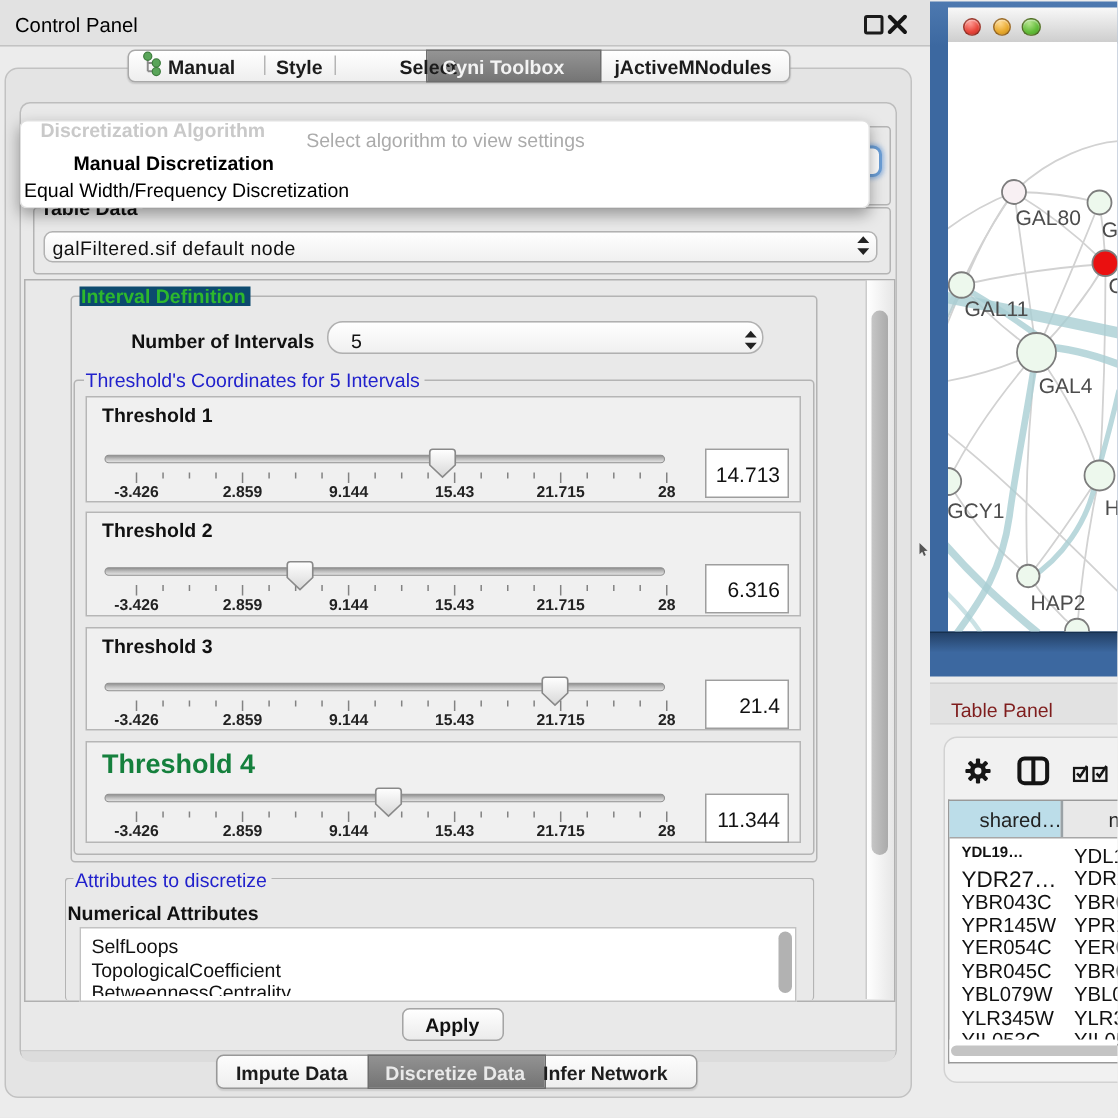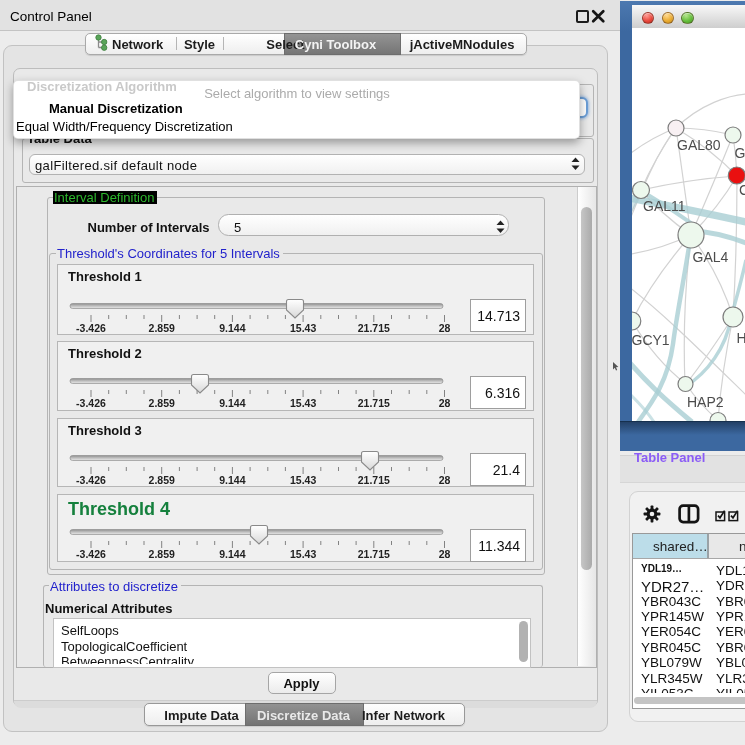--- a/index.html
+++ b/index.html
@@ -19,21 +19,21 @@
 <div class="a" style="left:85px;top:33px;width:440px;height:20px;background:linear-gradient(#ffffff,#eeeeee);border:1px solid #a9a9a9;border-radius:5px;box-shadow:0 1px 1px rgba(0,0,0,0.12);"></div>
 <div class="a" style="left:284px;top:33px;width:115px;height:20px;background:linear-gradient(#949494,#757575);border:1px solid #6d6d6d;"></div>
 <div class="a" style="left:176px;top:37px;width:1px;height:13px;background:#b5b5b5;"></div>
 <div class="a" style="left:223px;top:37px;width:1px;height:13px;background:#b5b5b5;"></div>
 <svg class="a" style="left:93px;top:34px;" width="17" height="18">
 <path d="M5.5,3.5 L5.5,13.5 M5.5,8 L11,8 M5.5,13.5 L11,13.5" stroke="#8b8b8b" stroke-width="1.3" fill="none"></path>
 <circle cx="5.5" cy="3.5" r="2.7" fill="#59a559" stroke="#3e7c3e" stroke-width="0.8"></circle>
 <circle cx="11.2" cy="8" r="2.7" fill="#59a559" stroke="#3e7c3e" stroke-width="0.8"></circle>
 <circle cx="11.2" cy="13.7" r="2.7" fill="#59a559" stroke="#3e7c3e" stroke-width="0.8"></circle>
   </svg>
-<div class="t" style="left:112px;top:38px;font-size:13px;font-weight:bold;color:#1c1c1c;">Network</div>
+<div class="t" style="left:112px;top:38px;font-size:13px;font-weight:bold;color:#1c1c1c;">Manual</div>
 <div class="t" style="left:176px;width:47px;text-align:center;top:38px;font-size:13px;font-weight:bold;color:#1c1c1c;">Style</div>
 <div class="t" style="left:223px;width:61px;text-align:center;top:38px;font-size:13px;font-weight:bold;color:#1c1c1c;padding-left:32px;">Select</div>
 <div class="t" style="left:284px;width:103px;text-align:center;top:38px;font-size:13px;font-weight:bold;color:#f3f3f3;">Cyni Toolbox</div>
 <div class="t" style="left:399px;width:126px;text-align:center;top:38px;font-size:13px;font-weight:bold;color:#1c1c1c;">jActiveMNodules</div>
 <div class="a" style="left:22px;top:84px;width:570px;height:51px;border:1px solid #b4b4b4;border-radius:3px;"></div>
 <div class="a" style="left:556px;top:97px;width:28px;height:17px;background:#fff;border:2px solid #6b9ed6;border-radius:6px;box-shadow:0 0 3px 1px rgba(110,160,220,0.65);"></div>
 <div class="a" style="left:13px;top:80px;width:565px;height:57px;background:#ffffff;border-radius:5px;box-shadow:0 4px 10px rgba(0,0,0,0.35);border:1px solid rgba(0,0,0,0.12);z-index:6;"></div>
 <div class="t" style="left:27px;top:80px;font-size:13px;font-weight:bold;color:#c9c9c9;z-index:7;">Discretization Algorithm</div>
 <div class="t" style="left:26px;width:542px;text-align:center;top:87px;font-size:13px;font-weight:normal;color:#ababab;z-index:7;">Select algorithm to view settings</div>
 <div class="t" style="left:17px;top:102px;font-size:13px;font-weight:bold;color:#000;z-index:7;padding-left:32px;">Manual Discretization</div>
@@ -43,21 +43,21 @@
 <div class="a" style="left:29px;top:154px;width:554px;height:19px;background:linear-gradient(#ffffff,#f0f0f0);border:1px solid #b2b2b2;border-radius:6px;"></div>
 <div class="t" style="left:35px;top:159px;font-size:13px;font-weight:normal;color:#111;letter-spacing:0.35px;">galFiltered.sif default node</div>
 <svg class="a" style="left:570px;top:157px;" width="11" height="15">
 <path d="M1.5,5 L9.5,5 L5.5,0.5 Z" fill="#222"></path>
     <path d="M1.5,8.5 L9.5,8.5 L5.5,13 Z" fill="#222"></path>
   </svg>
 <div class="a" style="left:16px;top:186px;width:579px;height:480px;border:1px solid #b0b0b0;background:#e9e9e9;"></div>
 <div class="a" style="left:577px;top:187px;width:18px;height:479px;background:linear-gradient(to right,#ffffff,#e6e6e6);border-left:1px solid #cccccc;"></div>
 <div class="a" style="left:581px;top:207px;width:11px;height:363px;background:linear-gradient(to right,#c6c6c6,#aaaaaa);border-radius:5.5px;"></div>
 <div class="a" style="left:47px;top:197px;width:496px;height:376px;border:1px solid #b4b4b4;border-radius:3px;"></div>
-<div class="t" style="left:53px;top:191px;font-size:13px;font-weight:normal;color:#2db82d;background:#000000;padding:0 3px 0 1px;">Interval Definition</div>
+<div class="t" style="left:53px;top:191px;font-size:13px;font-weight:bold;color:#2db82d;background:#0c4a6e;padding:0 3px 0 1px;">Interval Definition</div>
 <div class="t" style="left:87.5px;top:221px;font-size:13px;font-weight:bold;color:#111;">Number of Intervals</div>
 <div class="a" style="left:218px;top:214px;width:289px;height:20px;background:linear-gradient(#ffffff,#f0f0f0);border:1px solid #b0b0b0;border-radius:10.5px;"></div>
 <div class="t" style="left:234px;top:220.5px;font-size:13px;font-weight:normal;color:#111;">5</div>
 <svg class="a" style="left:494.5px;top:220px;" width="11" height="15">
 <path d="M1.5,5 L9.5,5 L5.5,0.5 Z" fill="#222"></path>
     <path d="M1.5,8.5 L9.5,8.5 L5.5,13 Z" fill="#222"></path>
   </svg>
 <div class="a" style="left:49px;top:253px;width:492px;height:315px;border:1px solid #b4b4b4;border-radius:3px;"></div>
 <div class="t" style="left:56px;top:247px;font-size:13px;font-weight:normal;color:#2222cc;background:#e9e9e9;padding:0 3px 0 1px;">Threshold's Coordinates for 5 Intervals</div>
 <div class="a" style="left:57px;top:264px;width:475px;height:69px;background:#f0f0f0;border:1px solid #b6b6b6;"></div>
@@ -169,21 +169,21 @@
 <div class="t" style="left:45px;top:602px;font-size:13px;font-weight:bold;color:#111;">Numerical Attributes</div>
 <div class="a" style="left:53px;top:618px;width:476px;height:48px;background:#fff;border:1px solid #c2c2c2;"></div>
 <div class="t" style="left:61px;top:624px;font-size:13px;font-weight:normal;color:#111;">SelfLoops</div>
 <div class="t" style="left:61px;top:640px;font-size:13px;font-weight:normal;color:#111;">TopologicalCoefficient</div>
 <div class="t" style="left:61px;top:655px;font-size:13px;font-weight:normal;color:#111;clip-path:inset(0 0 4px 0);">BetweennessCentrality</div>
 <div class="a" style="left:519px;top:621px;width:9px;height:41px;background:#b2b2b2;border-radius:4.5px;"></div>
 <div class="a" style="left:268px;top:672px;width:66px;height:20px;background:linear-gradient(#ffffff,#ebebeb);border:1px solid #a5a5a5;border-radius:5px;"></div>
 <div class="t" style="left:268px;width:67px;text-align:center;top:677px;font-size:13px;font-weight:bold;color:#111;">Apply</div>
 <div class="a" style="left:144px;top:703px;width:319px;height:21px;background:linear-gradient(#fdfdfd,#eeeeee);border:1px solid #989898;border-radius:5px;box-shadow:0 1px 1px rgba(0,0,0,0.1);"></div>
 <div class="a" style="left:245px;top:703px;width:117px;height:21px;background:linear-gradient(#929292,#747474);border:1px solid #6d6d6d;"></div>
-<div class="t" style="left:144px;width:115px;text-align:center;top:709px;font-size:13px;font-weight:bold;color:#1c1c1c;">Impute Data</div>
+<div class="t" style="left:144px;width:101px;text-align:center;top:709px;font-size:13px;font-weight:bold;color:#1c1c1c;">Impute Data</div>
 <div class="t" style="left:245px;width:117px;text-align:center;top:709px;font-size:13px;font-weight:bold;color:#e9e9e9;">Discretize Data</div>
 <div class="t" style="left:362px;width:102px;text-align:left;top:709px;font-size:13px;font-weight:bold;color:#1c1c1c;">Infer Network</div>
 <div class="a" style="left:620px;top:1px;width:125px;height:450px;background:linear-gradient(#4d79b0,#3c68a0 30px);"></div>
 <div class="a" style="left:632px;top:5px;width:113px;height:23px;background:linear-gradient(#f8f8f8,#cecece);border-bottom:1px solid #969696;"></div>
 <div class="a" style="left:641.7px;top:11.5px;width:10.6px;height:10.6px;border-radius:50%;background:radial-gradient(circle at 38% 25%, #ff9d96, #e8463b 58%, #b92c22);border:0.5px solid rgba(70,35,25,0.45);box-shadow:inset 0 1px 1px rgba(255,255,255,0.5);"></div>
 <div class="a" style="left:661.5px;top:11.5px;width:10.6px;height:10.6px;border-radius:50%;background:radial-gradient(circle at 38% 25%, #ffd98e, #e8a92e 58%, #c08a1d);border:0.5px solid rgba(70,35,25,0.45);box-shadow:inset 0 1px 1px rgba(255,255,255,0.5);"></div>
 <div class="a" style="left:681.0px;top:11.5px;width:10.6px;height:10.6px;border-radius:50%;background:radial-gradient(circle at 38% 25%, #b5e58d, #62bc39 58%, #4a9a28);border:0.5px solid rgba(70,35,25,0.45);box-shadow:inset 0 1px 1px rgba(255,255,255,0.5);"></div>
 <div class="a" style="left:632px;top:28px;width:113px;height:393px;background:#ffffff;"></div>
 <div class="a" style="left:620px;top:421px;width:125px;height:16px;background:linear-gradient(rgba(10,25,45,0.5),rgba(10,25,45,0) 13px);border-top:1px solid #16304e;"></div>
 <svg class="a" style="left:632px;top:28px;" width="113" height="393" viewBox="632 28 113 393">
@@ -242,21 +242,21 @@
       <text x="692.5" y="262">GAL4</text>
       <text x="631.5" y="345">GCY1</text>
       <text x="736.5" y="343">HIS4</text>
       <text x="687" y="406.5">HAP2</text>
     </g>
   </svg>
 <svg class="a" style="left:612px;top:362px;" width="8" height="10">
 <path d="M1,0 L1,7.5 L2.8,5.8 L4,8.6 L5.2,8 L4,5.3 L6.4,5.1 Z" fill="#555"></path>
   </svg>
 <div class="a" style="left:620px;top:455px;width:125px;height:26px;background:#e2e2e2;border-top:1px solid #d2d2d2;border-bottom:1px solid #d6d6d6;"></div>
-<div class="t" style="left:634px;top:451px;font-size:13px;font-weight:bold;color:#8b5cf6;">Table Panel</div>
+<div class="t" style="left:634px;top:467px;font-size:13px;font-weight:normal;color:#7f1d1d;">Table Panel</div>
 <div class="a" style="left:629px;top:491px;width:125px;height:229px;background:#f1f1f1;border:1px solid #d2d2d2;border-radius:9px;"></div>
 <svg class="a" style="left:643px;top:505px;" width="18" height="18" viewBox="0 0 18 18">
     <g fill="#161616">
       <circle cx="9" cy="9" r="5.4"></circle>
       <rect x="7.6" y="0.6" width="2.8" height="4.4" rx="0.7" transform="rotate(0 9 9)"></rect>
       <rect x="7.6" y="0.6" width="2.8" height="4.4" rx="0.7" transform="rotate(45 9 9)"></rect>
       <rect x="7.6" y="0.6" width="2.8" height="4.4" rx="0.7" transform="rotate(90 9 9)"></rect>
       <rect x="7.6" y="0.6" width="2.8" height="4.4" rx="0.7" transform="rotate(135 9 9)"></rect>
       <rect x="7.6" y="0.6" width="2.8" height="4.4" rx="0.7" transform="rotate(180 9 9)"></rect>
       <rect x="7.6" y="0.6" width="2.8" height="4.4" rx="0.7" transform="rotate(225 9 9)"></rect>

